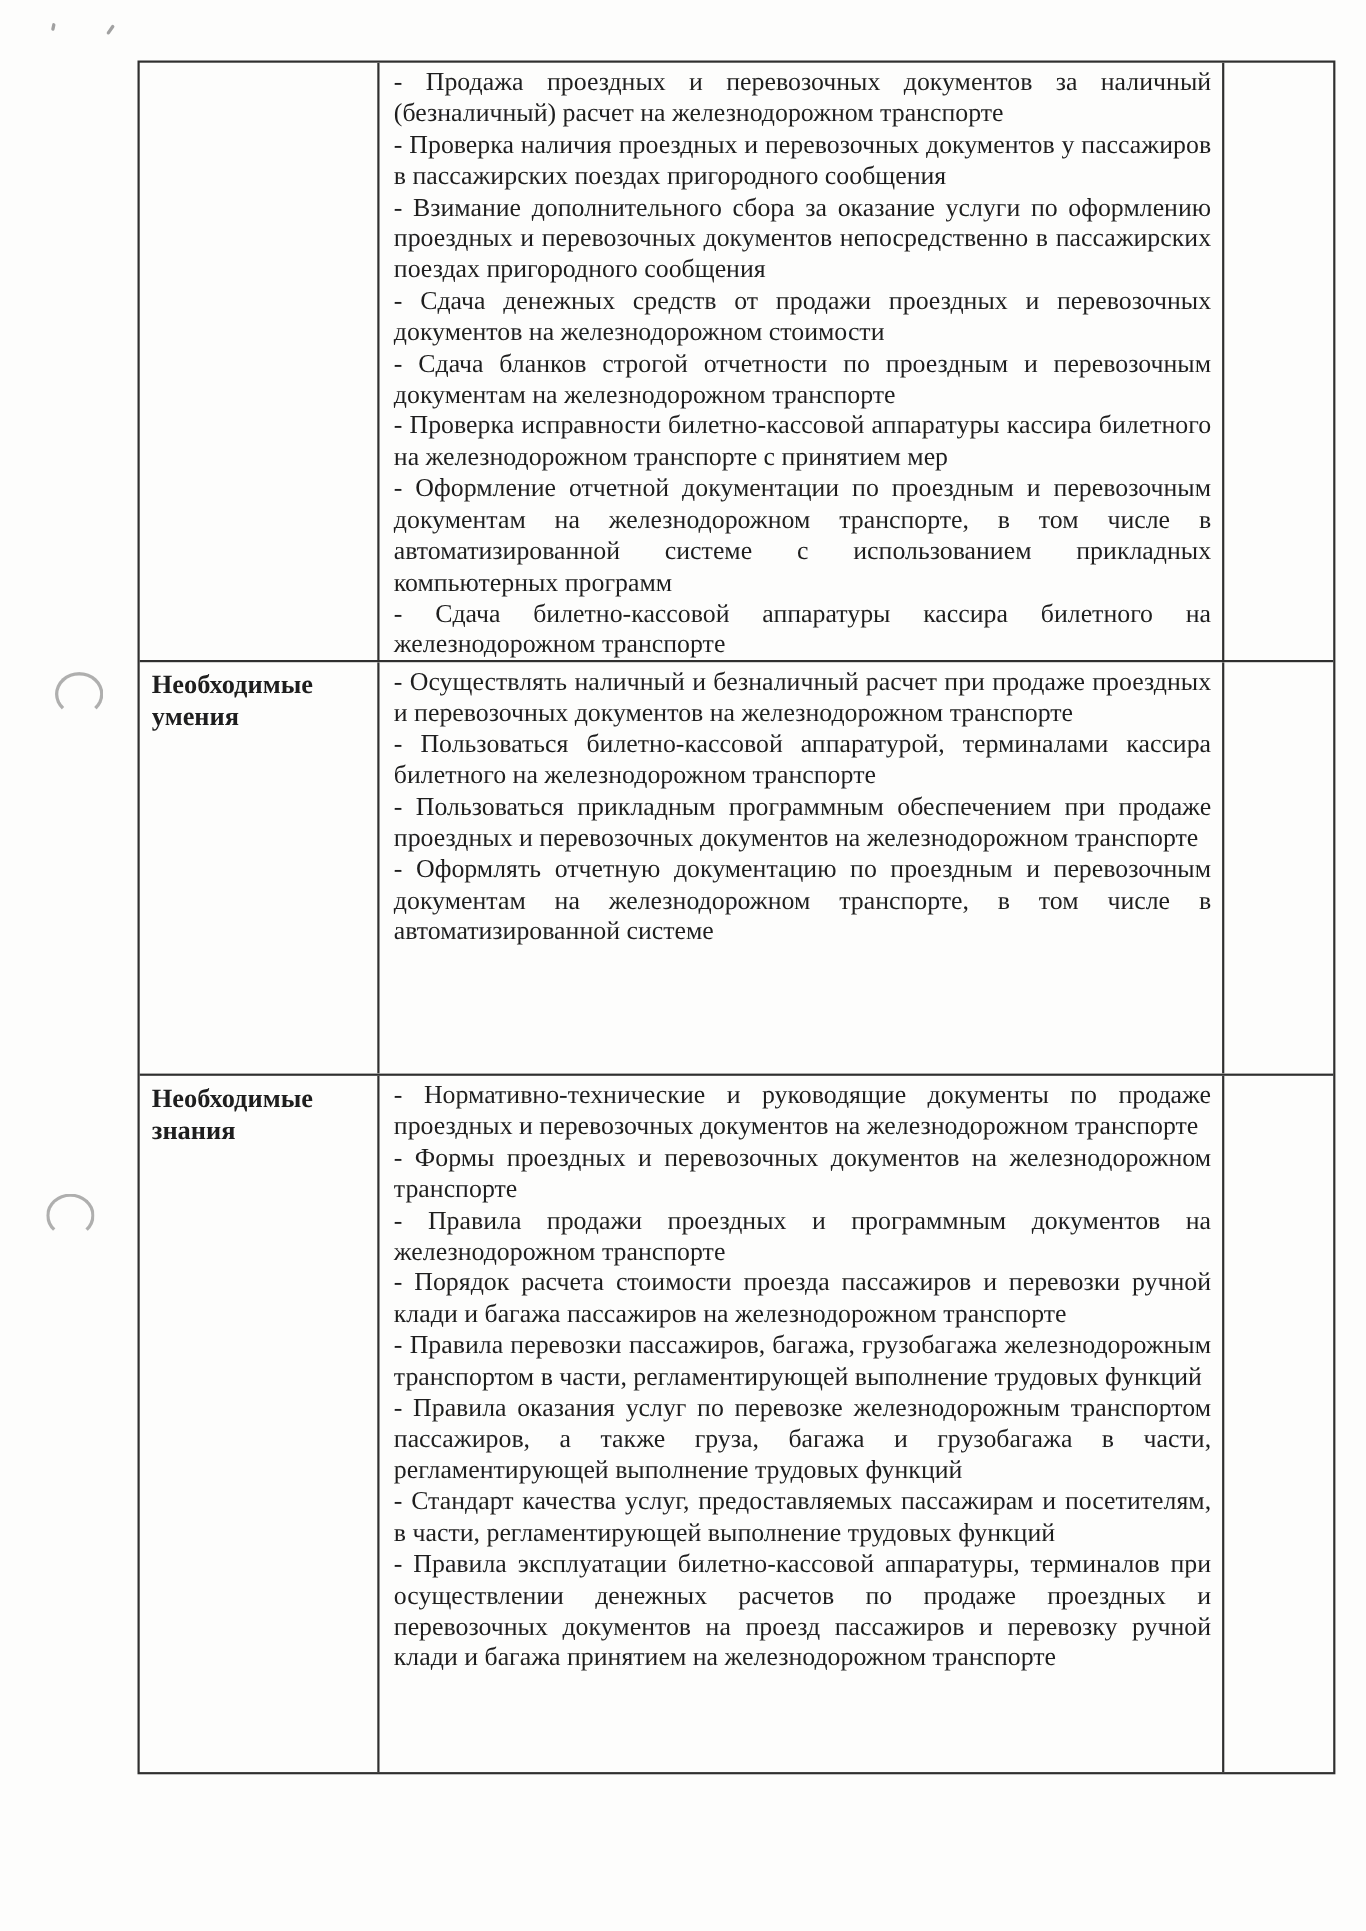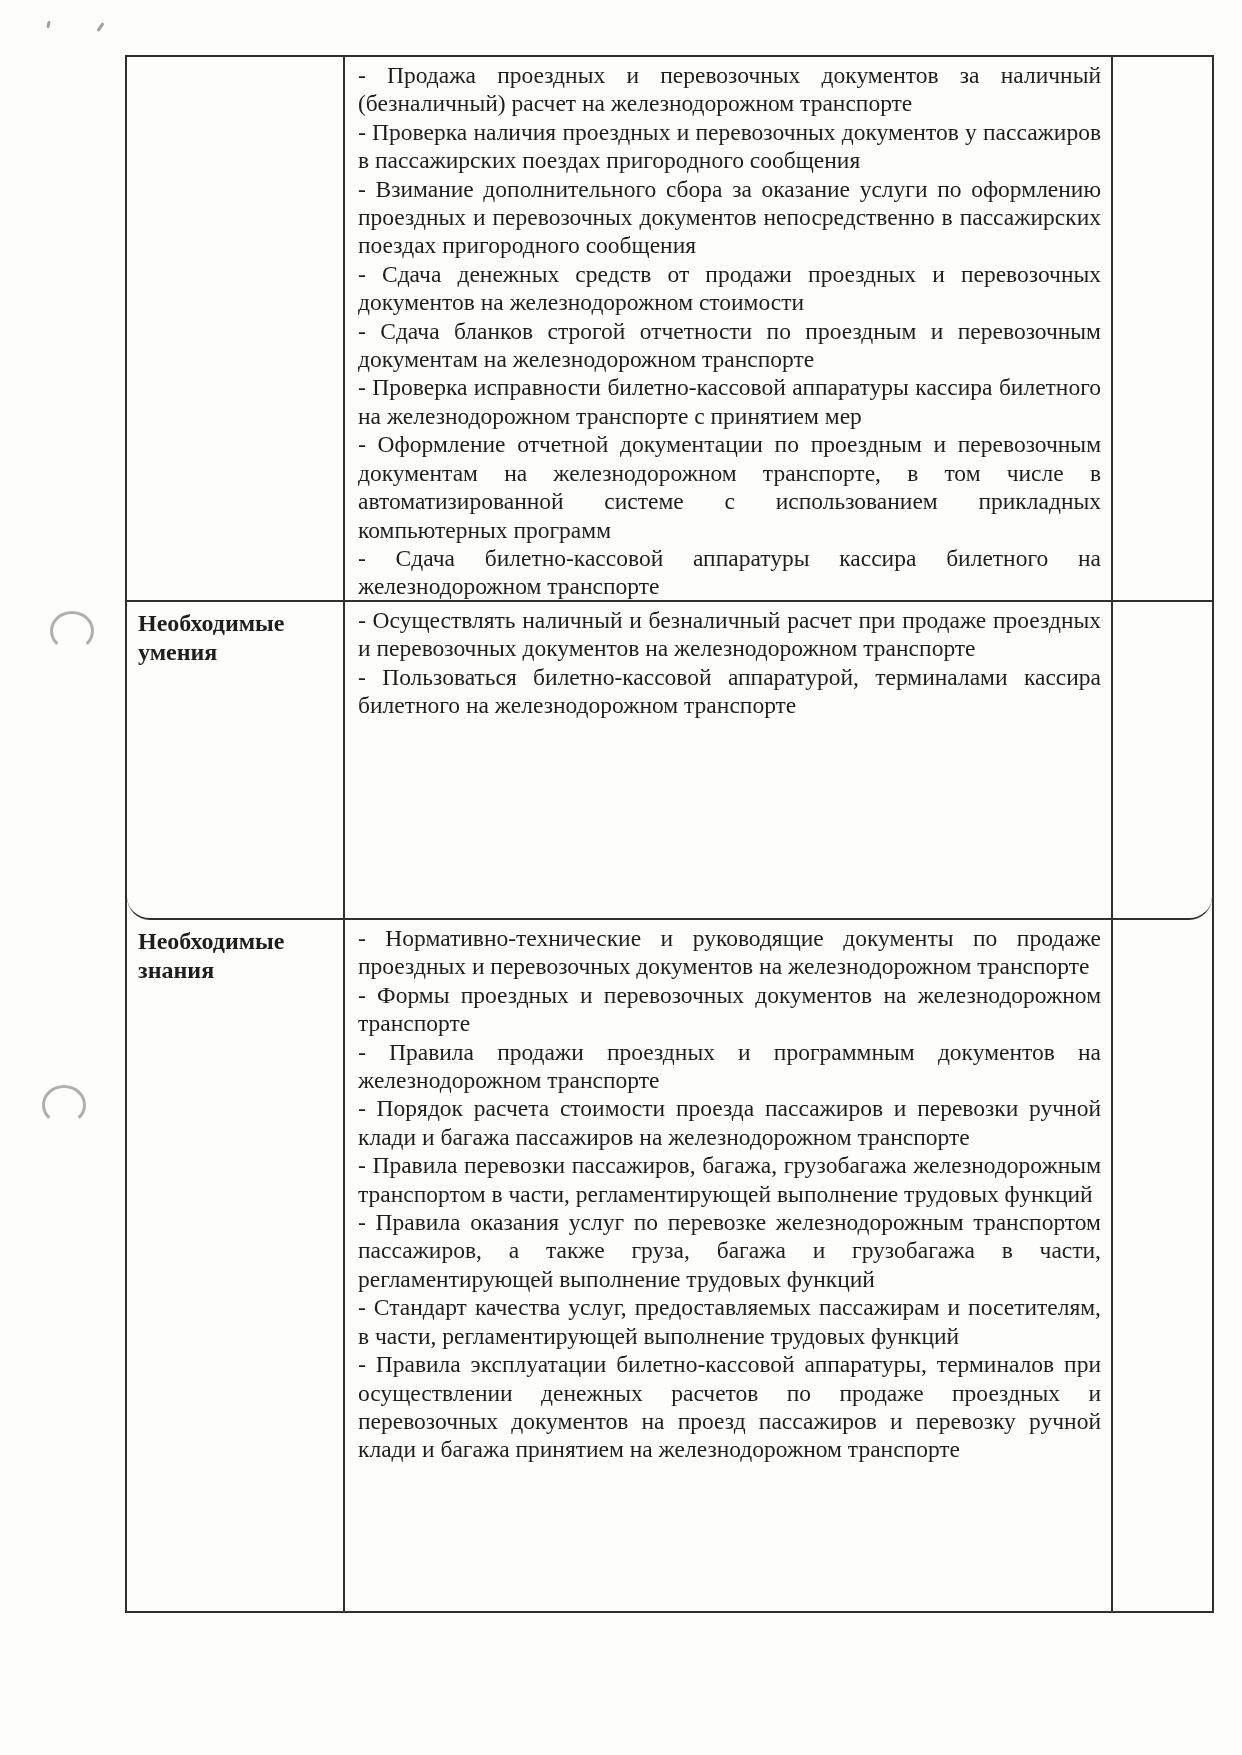--- a/index.html
+++ b/index.html
@@ -33,21 +33,21 @@
     background: #fdfdfc;
   }
   .trow {
     display: flex;
     box-sizing: border-box;
     border-bottom: 2px solid #2f2f2f;
     overflow: hidden;
   }
   .trow:last-child { border-bottom: none; flex: 1; }
   .trow-0 { height: 545px; }
-  .trow-1 { height: 318px; border-radius: 23px; }
+  .trow-1 { height: 376px; }
   .cell { box-sizing: border-box; overflow: hidden; }
   .cell-label {
     width: 218px;
     flex: 0 0 218px;
     border-right: 2px solid #2f2f2f;
     padding: 7px 14px 0 11px;
     font-weight: bold;
     font-size: 24px;
     line-height: 29px;
     color: #1e1e1e;
@@ -112,20 +112,22 @@
           <p class="item">- Оформление отчетной документации по проездным и перевозочным документам на железнодорожном транспорте, в том числе в автоматизированной системе с использованием прикладных компьютерных программ</p>
           <p class="item">- Сдача билетно-кассовой аппаратуры кассира билетного на железнодорожном транспорте</p>
         </div>
         <div class="cell cell-empty"></div>
       </div>
       <div class="trow trow-1">
         <div class="cell cell-label">Необходимые умения</div>
         <div class="cell cell-content">
           <p class="item">- Осуществлять наличный и безналичный расчет при продаже проездных и перевозочных документов на железнодорожном транспорте</p>
           <p class="item">- Пользоваться билетно-кассовой аппаратурой, терминалами кассира билетного на железнодорожном транспорте</p>
+          <p class="item">- Пользоваться прикладным программным обеспечением при продаже проездных и перевозочных документов на железнодорожном транспорте</p>
+          <p class="item">- Оформлять отчетную документацию по проездным и перевозочным документам на железнодорожном транспорте, в том числе в автоматизированной системе</p>
         </div>
         <div class="cell cell-empty"></div>
       </div>
       <div class="trow trow-2">
         <div class="cell cell-label">Необходимые знания</div>
         <div class="cell cell-content">
           <p class="item">- Нормативно-технические и руководящие документы по продаже проездных и перевозочных документов на железнодорожном транспорте</p>
           <p class="item">- Формы проездных и перевозочных документов на железнодорожном транспорте</p>
           <p class="item">- Правила продажи проездных и программным документов на железнодорожном транспорте</p>
           <p class="item">- Порядок расчета стоимости проезда пассажиров и перевозки ручной клади и багажа пассажиров на железнодорожном транспорте</p>

